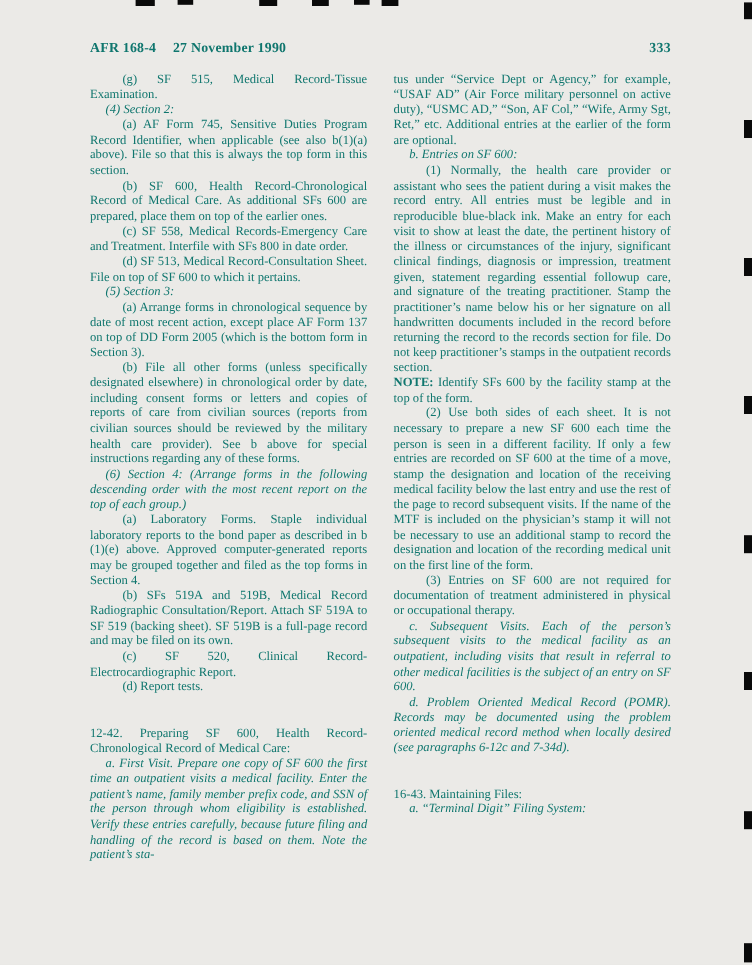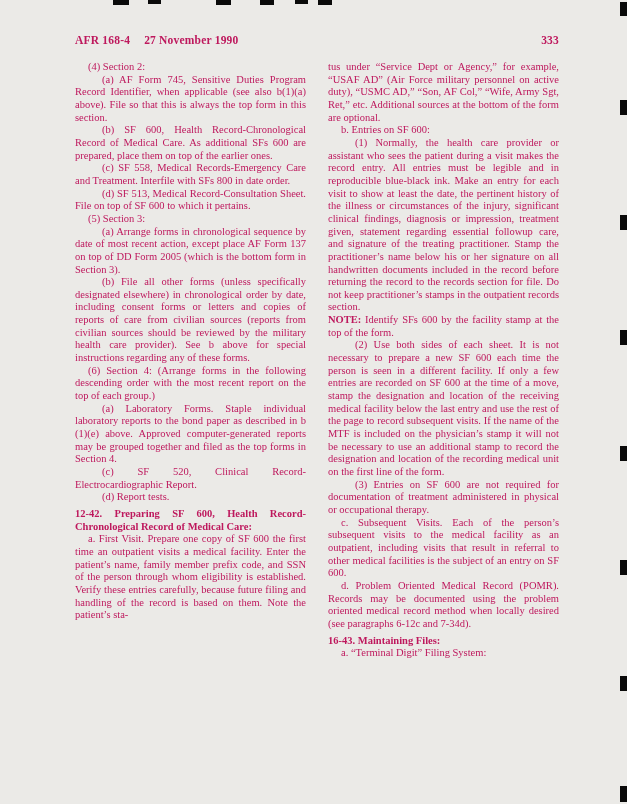--- a/index.html
+++ b/index.html
@@ -7,21 +7,21 @@
     padding: 0;
     background: #e9e8e5;
   }
   .page {
     position: relative;
     width: 627px;
     height: 804px;
     background: #ebeae7;
     overflow: hidden;
     font-family: "Liberation Serif", "DejaVu Serif", serif;
-    color: #be185d;
+    color: #0f766e;
   }
   .scan-mark {
     position: absolute;
     background: #0a0a0a;
   }
   .content {
     position: absolute;
     left: 75px;
     top: 34px;
     width: 484px;
@@ -41,25 +41,25 @@
     margin-top: 15px;
     font-size: 10.5px;
     line-height: 12.65px;
   }
   .col { width: 231px; }
   .para {
     margin: 0;
     text-align: justify;
     hyphens: auto;
   }
-  .para.indent-1 { text-indent: 13px; }
+  .para.indent-1 { text-indent: 13px; font-style: italic; }
   .para.indent-2 { text-indent: 27px; }
   .para.heading {
-    font-weight: bold;
-    margin-top: 4px;
+    font-weight: normal;
+    margin-top: 26px;
   }
   .para .note-lead { font-weight: bold; margin-top: 48px; }
 </style>
 </head>
 <body>
 
 <div class="page">
 
   <div class="scan-mark" style="left:113px; top:0; width:16px; height:5px;"></div>
   <div class="scan-mark" style="left:148px; top:0; width:13px; height:4px;"></div>
@@ -81,37 +81,39 @@
 
     <div class="header">
       <span class="doc-id">AFR 168-4</span>
       <span class="doc-date">27 November 1990</span>
       <span class="spacer"></span>
       <span class="page-num">333</span>
     </div>
 
     <div class="columns">
       <div class="col" id="col-left">
+          <p class="para body indent-2">(g) SF 515, Medical Record-Tissue Examination.</p>
           <p class="para body indent-1">(4) Section 2:</p>
           <p class="para body indent-2">(a) AF Form 745, Sensitive Duties Program Record Identifier, when applicable (see also b(1)(a) above). File so that this is always the top form in this section.</p>
           <p class="para body indent-2">(b) SF 600, Health Record-Chronological Record of Medical Care. As additional SFs 600 are prepared, place them on top of the earlier ones.</p>
           <p class="para body indent-2">(c) SF 558, Medical Records-Emergency Care and Treatment. Interfile with SFs 800 in date order.</p>
           <p class="para body indent-2">(d) SF 513, Medical Record-Consultation Sheet. File on top of SF 600 to which it pertains.</p>
           <p class="para body indent-1">(5) Section 3:</p>
           <p class="para body indent-2">(a) Arrange forms in chronological sequence by date of most recent action, except place AF Form 137 on top of DD Form 2005 (which is the bottom form in Section 3).</p>
           <p class="para body indent-2">(b) File all other forms (unless specifically designated elsewhere) in chronological order by date, including consent forms or letters and copies of reports of care from civilian sources (reports from civilian sources should be reviewed by the military health care provider). See b above for special instructions regarding any of these forms.</p>
           <p class="para body indent-1">(6) Section 4: (Arrange forms in the following descending order with the most recent report on the top of each group.)</p>
           <p class="para body indent-2">(a) Laboratory Forms. Staple individual laboratory reports to the bond paper as described in b (1)(e) above. Approved computer-generated reports may be grouped together and filed as the top forms in Section 4.</p>
+          <p class="para body indent-2">(b) SFs 519A and 519B, Medical Record Radiographic Consultation/Report. Attach SF 519A to SF 519 (backing sheet). SF 519B is a full-page record and may be filed on its own.</p>
           <p class="para body indent-2">(c) SF 520, Clinical Record-Electrocardiographic Report.</p>
           <p class="para body indent-2">(d) Report tests.</p>
           <p class="para heading indent-0">12-42. Preparing SF 600, Health Record-Chronological Record of Medical Care:</p>
           <p class="para body indent-1">a. First Visit. Prepare one copy of SF 600 the first time an outpatient visits a medical facility. Enter the patient’s name, family member prefix code, and SSN of the person through whom eligibility is established. Verify these entries carefully, because future filing and handling of the record is based on them. Note the patient’s sta-</p>
         </div>
       <div class="col" id="col-right">
-          <p class="para body indent-0">tus under “Service Dept or Agency,” for example, “USAF AD” (Air Force military personnel on active duty), “USMC AD,” “Son, AF Col,” “Wife, Army Sgt, Ret,” etc. Additional sources at the bottom of the form are optional.</p>
+          <p class="para body indent-0">tus under “Service Dept or Agency,” for example, “USAF AD” (Air Force military personnel on active duty), “USMC AD,” “Son, AF Col,” “Wife, Army Sgt, Ret,” etc. Additional entries at the earlier of the form are optional.</p>
           <p class="para body indent-1">b. Entries on SF 600:</p>
           <p class="para body indent-2">(1) Normally, the health care provider or assistant who sees the patient during a visit makes the record entry. All entries must be legible and in reproducible blue-black ink. Make an entry for each visit to show at least the date, the pertinent history of the illness or circumstances of the injury, significant clinical findings, diagnosis or impression, treatment given, statement regarding essential followup care, and signature of the treating practitioner. Stamp the practitioner’s name below his or her signature on all handwritten documents included in the record before returning the record to the records section for file. Do not keep practitioner’s stamps in the outpatient records section.</p>
           <p class="para note indent-0"><span class="note-lead">NOTE: </span>Identify SFs 600 by the facility stamp at the top of the form.</p>
           <p class="para body indent-2">(2) Use both sides of each sheet. It is not necessary to prepare a new SF 600 each time the person is seen in a different facility. If only a few entries are recorded on SF 600 at the time of a move, stamp the designation and location of the receiving medical facility below the last entry and use the rest of the page to record subsequent visits. If the name of the MTF is included on the physician’s stamp it will not be necessary to use an additional stamp to record the designation and location of the recording medical unit on the first line of the form.</p>
           <p class="para body indent-2">(3) Entries on SF 600 are not required for documentation of treatment administered in physical or occupational therapy.</p>
           <p class="para body indent-1">c. Subsequent Visits. Each of the person’s subsequent visits to the medical facility as an outpatient, including visits that result in referral to other medical facilities is the subject of an entry on SF 600.</p>
           <p class="para body indent-1">d. Problem Oriented Medical Record (POMR). Records may be documented using the problem oriented medical record method when locally desired (see paragraphs 6-12c and 7-34d).</p>
           <p class="para heading indent-0">16-43. Maintaining Files:</p>
           <p class="para body indent-1">a. “Terminal Digit” Filing System:</p>
         </div>

